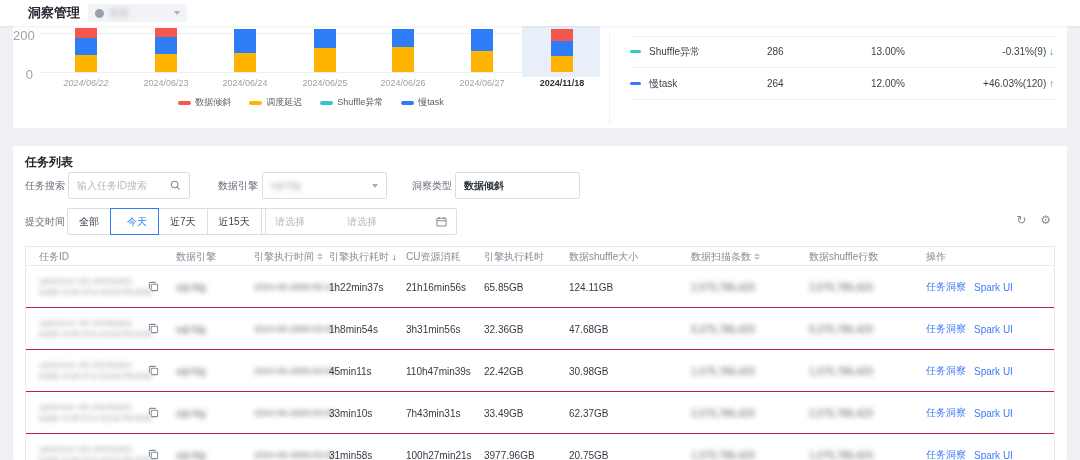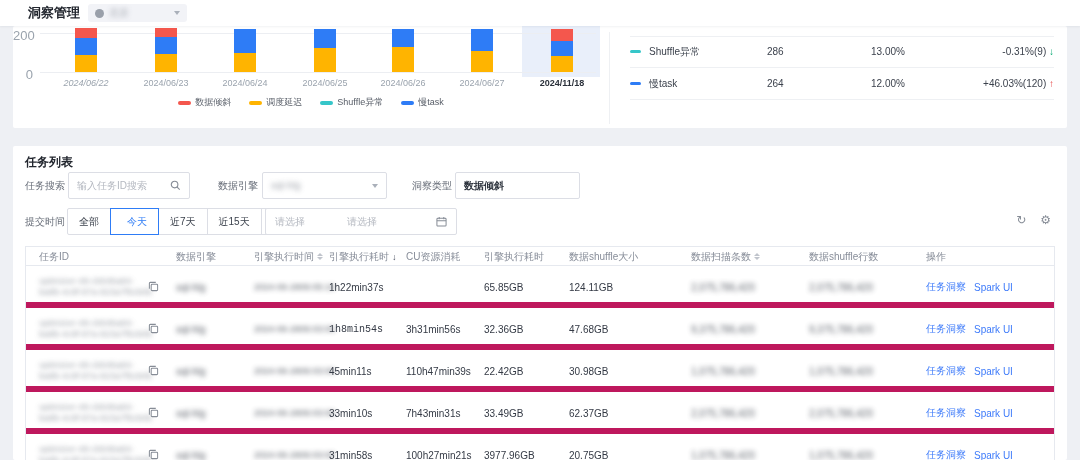--- a/index.html
+++ b/index.html
@@ -67,21 +67,21 @@
   .seg-btn:first-child { margin-left:0; border-radius:2px 0 0 2px; }
   .seg-btn.sel { border-color:#2e7cf6; color:#2e7cf6; z-index:2;padding-left:16px; }
 
   .tools { position:absolute; right:16px; top:68px; display:flex; gap:14px; color:#868c96; font-size:12px; }
   .tools span { cursor:pointer; line-height:1; }
 
   
   .table { position:absolute; left:12px; top:100px; width:1030px; border:1px solid #e6e9ef; background:#fff; }
   .thead { position:relative; height:19px; border-bottom:1px solid #e6e9ef; }
   .th { position:absolute; top:0; height:19px; display:flex; align-items:center; gap:3px; font-size:10px; color:#878d99; white-space:nowrap; }
-  .trow { position:relative; height:42px; border-bottom:6px solid #be185d; }
+  .trow { position:relative; height:42px; border-bottom:1px solid #be185d; }
   .trow:last-child { border-bottom:none; }
   .td { position:absolute; top:0; height:42px; display:flex; align-items:center; font-size:10px; color:#343a45; white-space:nowrap; }
   .two-line { line-height:11px; font-size:9px; }
   .id-text { width:110px; line-height:11px; font-size:9px; }
   .copy-icon { position:absolute; left:122px; top:15px; cursor:pointer; }
   a.op-link { color:#3e7bfa; text-decoration:none; font-size:10px; cursor:pointer; }
   .sort-dbl { display:inline-flex; flex-direction:column; gap:1px; }
   .sort-dbl i { width:0; height:0; border-left:3px solid transparent; border-right:3px solid transparent; }
   .sort-dbl .up { border-bottom:3.5px solid #c0c4cc; }
   .sort-dbl .dn { border-top:3.5px solid #c0c4cc; }
@@ -276,20 +276,21 @@
               <rect x="3.5" y="3.5" width="7" height="7" rx="1" fill="#fff" stroke="#868c96" stroke-width="1.1"></rect>
               <path d="M8.5 1.5h-6a1 1 0 0 0-1 1v6" fill="none" stroke="#868c96" stroke-width="1.1"></path>
             </svg>
           </span>
           <div class="td blur" style="left: 150px;">sql-hlg</div>
           <div class="td blur two-line" style="left: 228px;">
             <div>2024-06-28</div>
             <div>06:05:19</div>
           </div>
           <div class="td " style="left: 303px;">1h22min37s</div>
+          <div class="td " style="left: 380px;">21h16min56s</div>
           <div class="td " style="left: 458px;">65.85GB</div>
           <div class="td " style="left: 543px;">124.11GB</div>
           <div class="td blur" style="left: 665px;">2,075,786,420</div>
           <div class="td blur" style="left: 783px;">2,075,786,420</div>
           <div class="td " style="left: 900px; gap: 8px;">
             <a class="op-link">任务洞察</a>
             <a class="op-link">Spark UI</a>
           </div>
         </div>
         <div class="trow">
@@ -303,21 +304,21 @@
             <svg width="11" height="11" viewBox="0 0 12 12">
               <rect x="3.5" y="3.5" width="7" height="7" rx="1" fill="#fff" stroke="#868c96" stroke-width="1.1"></rect>
               <path d="M8.5 1.5h-6a1 1 0 0 0-1 1v6" fill="none" stroke="#868c96" stroke-width="1.1"></path>
             </svg>
           </span>
           <div class="td blur" style="left: 150px;">sql-hlg</div>
           <div class="td blur two-line" style="left: 228px;">
             <div>2024-06-28</div>
             <div>06:03:00</div>
           </div>
-          <div class="td " style="left: 303px; font-family: Liberation Mono, monospace;">1h8min54s</div>
+          <div class="td " style="left: 303px;">1h8min54s</div>
           <div class="td " style="left: 380px;">3h31min56s</div>
           <div class="td " style="left: 458px;">32.36GB</div>
           <div class="td " style="left: 543px;">47.68GB</div>
           <div class="td blur" style="left: 665px;">9,375,786,420</div>
           <div class="td blur" style="left: 783px;">9,375,786,420</div>
           <div class="td " style="left: 900px; gap: 8px;">
             <a class="op-link">任务洞察</a>
             <a class="op-link">Spark UI</a>
           </div>
         </div>

